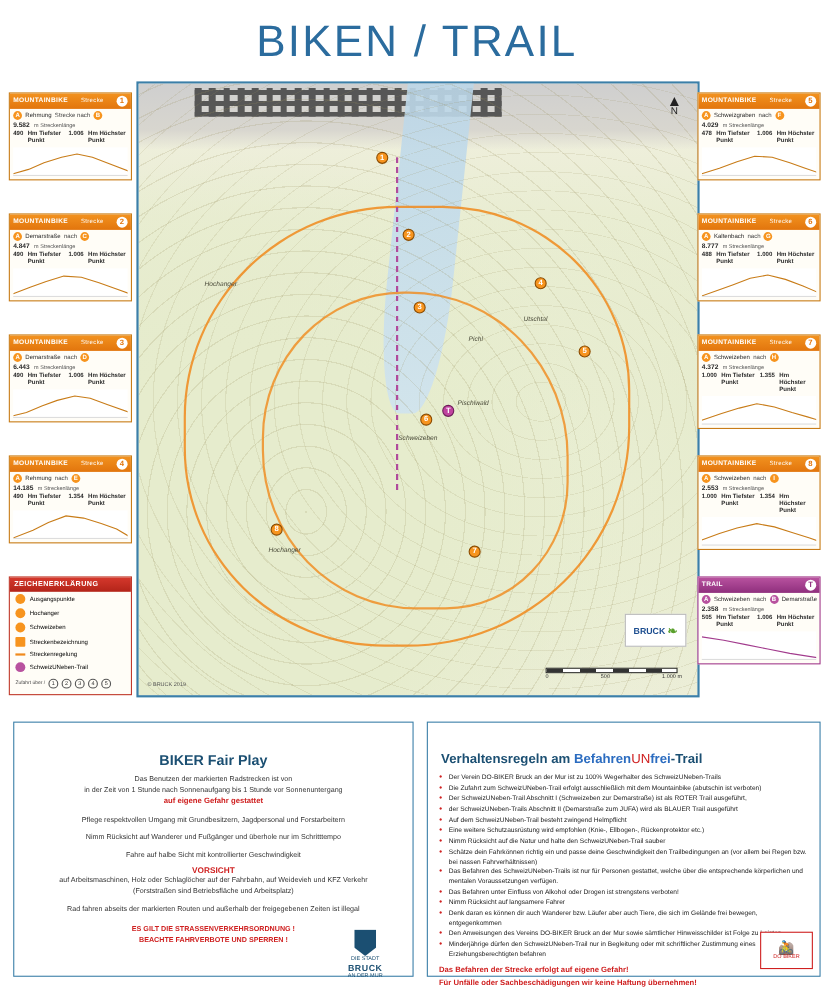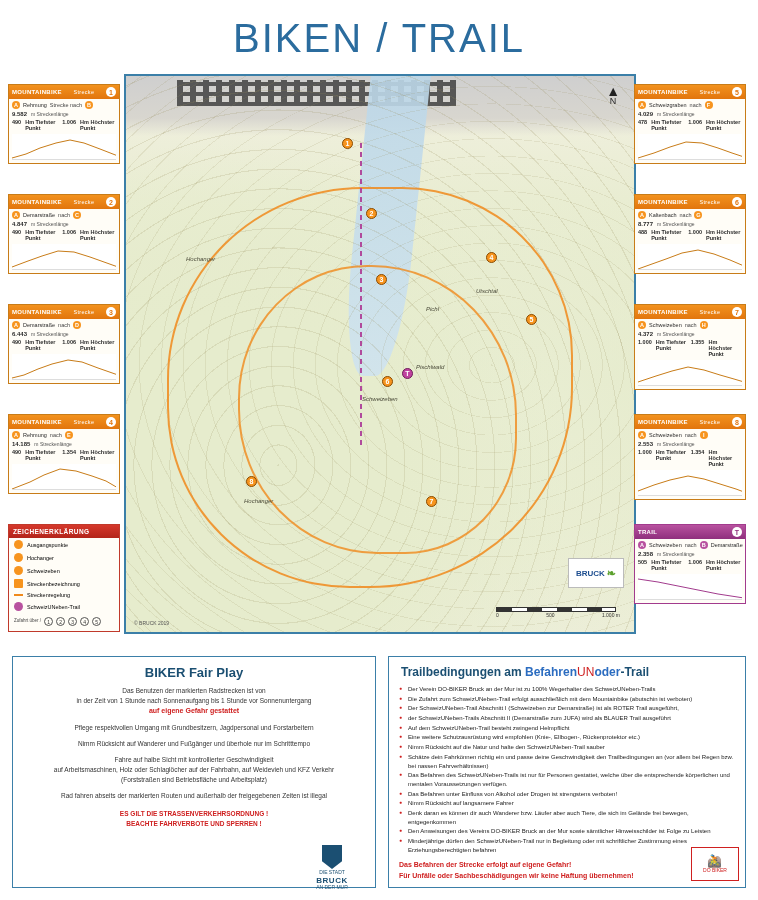--- a/index.html
+++ b/index.html
@@ -175,21 +175,21 @@
     display:flex; align-items:center; gap:3px; padding:4px 5px 5px 5px;
   }
   .legend .foot .lbl { font-size:4.5px; line-height:1.1; color:#444; }
   .legend .foot .dot {
     width:9px; height:9px; border-radius:50%; border:1px solid #555;
     font-size:5px; line-height:8px; text-align:center; color:#333;
   }
 
   
   .panel {
-    position:absolute; border:1px solid #3b7fa8; background:#ffffff; padding:6px 8px;
+    position:absolute; border:1px solid #3b7fa8; background:#ffffff; padding:24px 8px;
   }
   .panel.left { left:12px; top:656px; width:364px; height:232px; }
   .panel.right { left:388px; top:656px; width:358px; height:232px; }
   .panel h2 {
     margin:2px 0 6px 0; text-align:center; font-size:13px; color:#1b4f72; font-weight:bold;
   }
   .panel.right h2 { text-align:left; padding-left:4px; font-size:12px; }
   .fp-line { text-align:center; font-size:6.5px; color:#333; line-height:1.55; }
   .fp-sep { height:6px; }
   .vorsicht { text-align:center; color:#cf2020; font-weight:bold; font-size:7.5px; margin-top:4px;}
@@ -580,39 +580,40 @@
     <h2>BIKER Fair Play</h2>
     <div class="fp-line">Das Benutzen der markierten Radstrecken ist von</div>
     <div class="fp-line">in der Zeit von 1 Stunde nach Sonnenaufgang bis 1 Stunde vor Sonnenuntergang</div>
     <div class="fp-line" style="color:#cf2020;font-weight:bold;font-size:7px;">auf eigene Gefahr gestattet</div>
     <div class="fp-sep"></div>
     <div class="fp-line">Pflege respektvollen Umgang mit Grundbesitzern, Jagdpersonal und Forstarbeitern</div>
     <div class="fp-sep"></div>
     <div class="fp-line">Nimm Rücksicht auf Wanderer und Fußgänger und überhole nur im Schritttempo</div>
     <div class="fp-sep"></div>
     <div class="fp-line">Fahre auf halbe Sicht mit kontrollierter Geschwindigkeit</div>
+    <div class="vorsicht">VORSICHT</div>
     <div class="fp-line">auf Arbeitsmaschinen, Holz oder Schlaglöcher auf der Fahrbahn, auf Weidevieh und KFZ Verkehr</div>
     <div class="fp-line">(Forststraßen sind Betriebsfläche und Arbeitsplatz)</div>
     <div class="fp-sep"></div>
     <div class="fp-line">Rad fahren abseits der markierten Routen und außerhalb der freigegebenen Zeiten ist illegal</div>
     <div class="bottom-red">
       <div>ES GILT DIE STRASSENVERKEHRSORDNUNG !</div>
       <div>BEACHTE FAHRVERBOTE UND SPERREN !</div>
     </div>
     <div class="city-logo">
       <div class="crest"></div>
       <div>DIE STADT</div>
       <div class="big">BRUCK</div>
       <div>AN DER MUR</div>
     </div>
   </div>
 
   <div class="panel right">
     <h2>
-      <span>Trailbedingungen am </span><span class="bluew">Befahren</span><span class="redw">UN</span><span class="bluew">oder</span><span>-Trail</span>
+      <span>Verhaltensregeln am </span><span class="bluew">Befahren</span><span class="redw">UN</span><span class="bluew">frei</span><span>-Trail</span>
     </h2>
     <ul class="rule-list">
       <li>Der Verein DO-BIKER Bruck an der Mur ist zu 100% Wegerhalter des SchweizUNeben-Trails</li>
       <li>Die Zufahrt zum SchweizUNeben-Trail erfolgt ausschließlich mit dem Mountainbike (abutschin ist verboten)</li>
       <li>Der SchweizUNeben-Trail Abschnitt I (Schweizeben zur Demarstraße) ist als ROTER Trail ausgeführt,</li>
       <li style="list-style:none;">der SchweizUNeben-Trails Abschnitt II (Demarstraße zum JUFA) wird als BLAUER Trail ausgeführt</li>
       <li>Auf dem SchweizUNeben-Trail besteht zwingend Helmpflicht</li>
       <li>Eine weitere Schutzausrüstung wird empfohlen (Knie-, Ellbogen-, Rückenprotektor etc.)</li>
       <li>Nimm Rücksicht auf die Natur und halte den SchweizUNeben-Trail sauber</li>
       <li>Schätze dein Fahrkönnen richtig ein und passe deine Geschwindigkeit den Trailbedingungen an (vor allem bei Regen bzw. bei nassen Fahrverhältnissen)</li>

